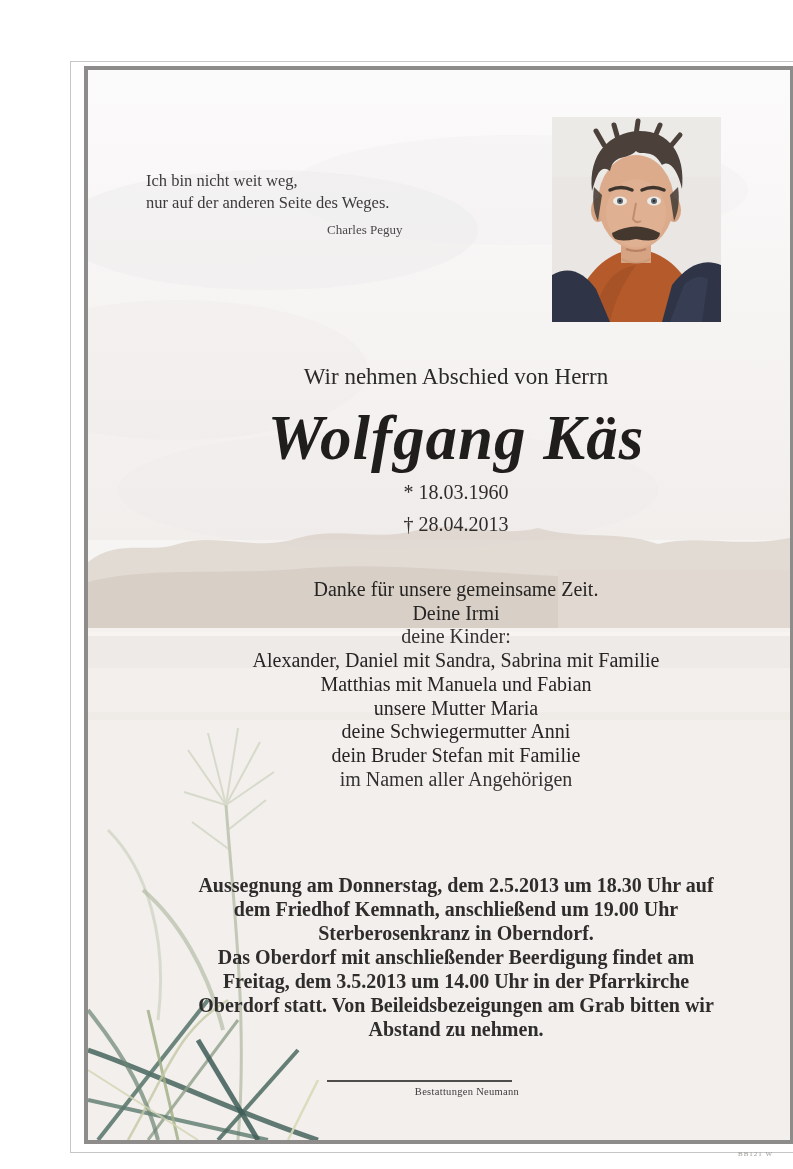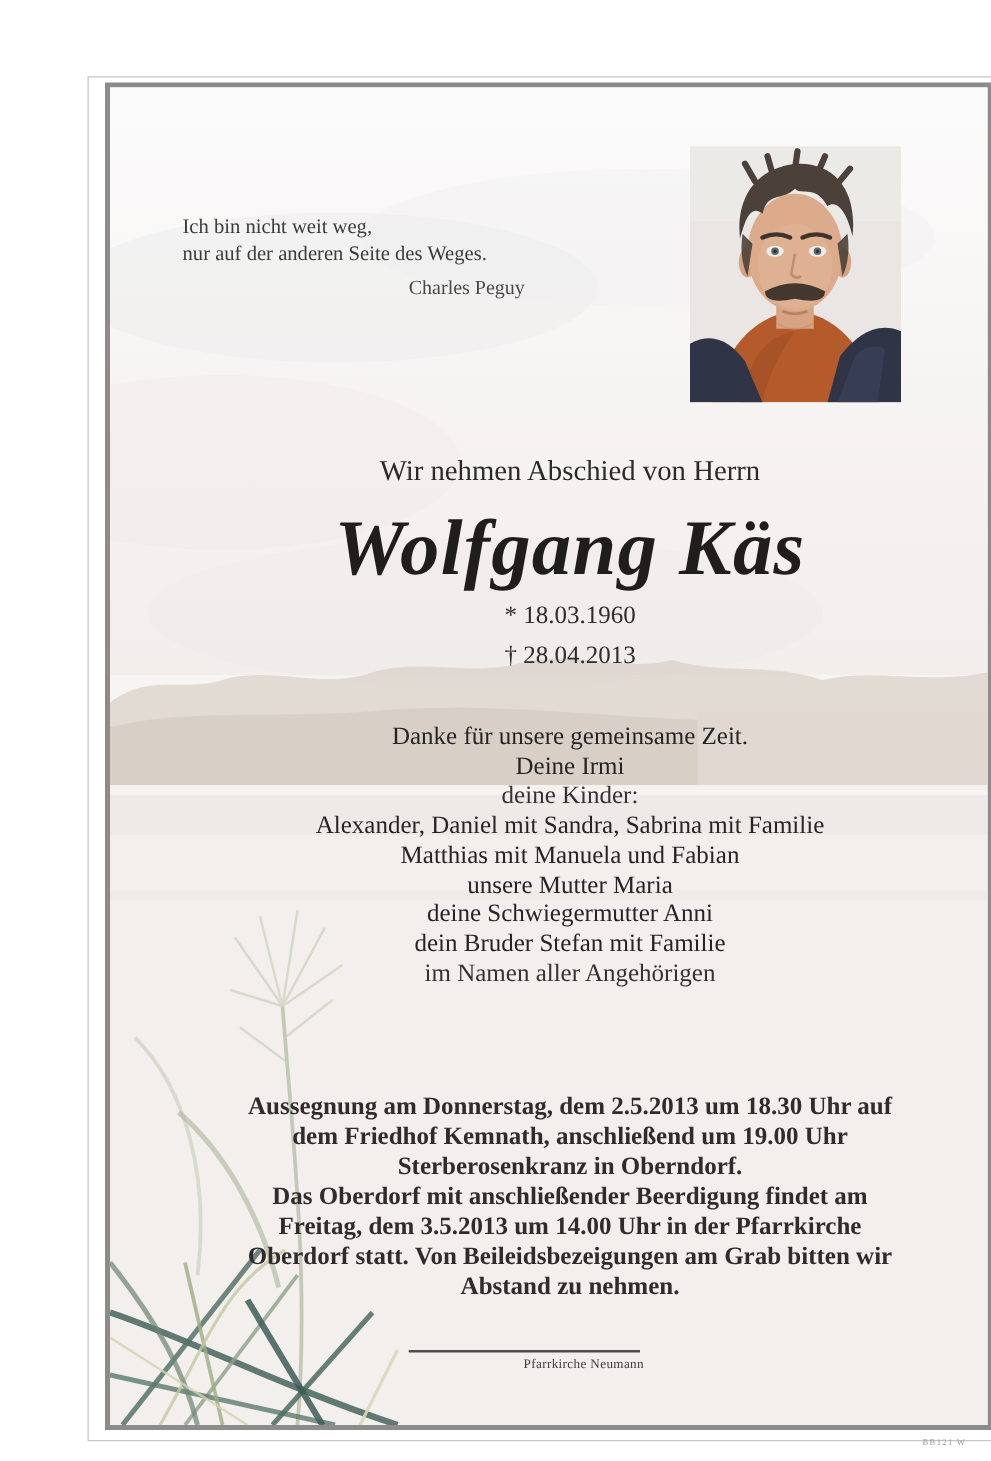--- a/index.html
+++ b/index.html
@@ -13,21 +13,21 @@
     border:4px solid #8d8c8a;}
 
   
   .content-bg{position:absolute;left:64px;top:70px;width:702px;height:1070px;
     background:#f7f5f3;}
   .content-bg svg{display:block;width:100%;height:100%;}
 
   .txt{position:absolute;color:#2e2d2c;}
 
   .quote{left:122px;top:170px;font-size:16.5px;line-height:22px;color:#3c3b3a;}
-  .quote-attr{left:303px;top:222px;font-size:16px;color:#4a4948;}
+  .quote-attr{left:303px;top:222px;font-size:13px;color:#4a4948;}
 
   .photo{position:absolute;left:528px;top:117px;width:169px;height:205px;overflow:hidden;}
   .photo svg{display:block;width:100%;height:100%;}
 
   .centercol{position:absolute;left:72px;width:720px;text-align:center;}
   .intro{top:364px;font-size:23px;color:#2b2a29;}
   .name{top:402px;font-size:63px;font-weight:bold;font-style:italic;color:#1f1e1d;letter-spacing:1px;}
   .birth{top:481px;font-size:20px;}
   .death{top:513px;font-size:20px;}
 
@@ -184,16 +184,16 @@
     <div class="sl">Aussegnung am Donnerstag, dem 2.5.2013 um 18.30 Uhr auf</div>
     <div class="sl">dem Friedhof Kemnath, anschließend um 19.00 Uhr</div>
     <div class="sl">Sterberosenkranz in Oberndorf.</div>
     <div class="sl">Das Oberdorf mit anschließender Beerdigung findet am</div>
     <div class="sl">Freitag, dem 3.5.2013 um 14.00 Uhr in der Pfarrkirche</div>
     <div class="sl">Oberdorf statt. Von Beileidsbezeigungen am Grab bitten wir</div>
     <div class="sl">Abstand zu nehmen.</div>
   </div>
 
   <div class="divider"></div>
-  <div class="funeral">Pfarrkirche Neumann</div>
+  <div class="funeral">Bestattungen Neumann</div>
   <div class="corner-mark">BB121 W</div>
 
 </div>
 
 </body></html>

